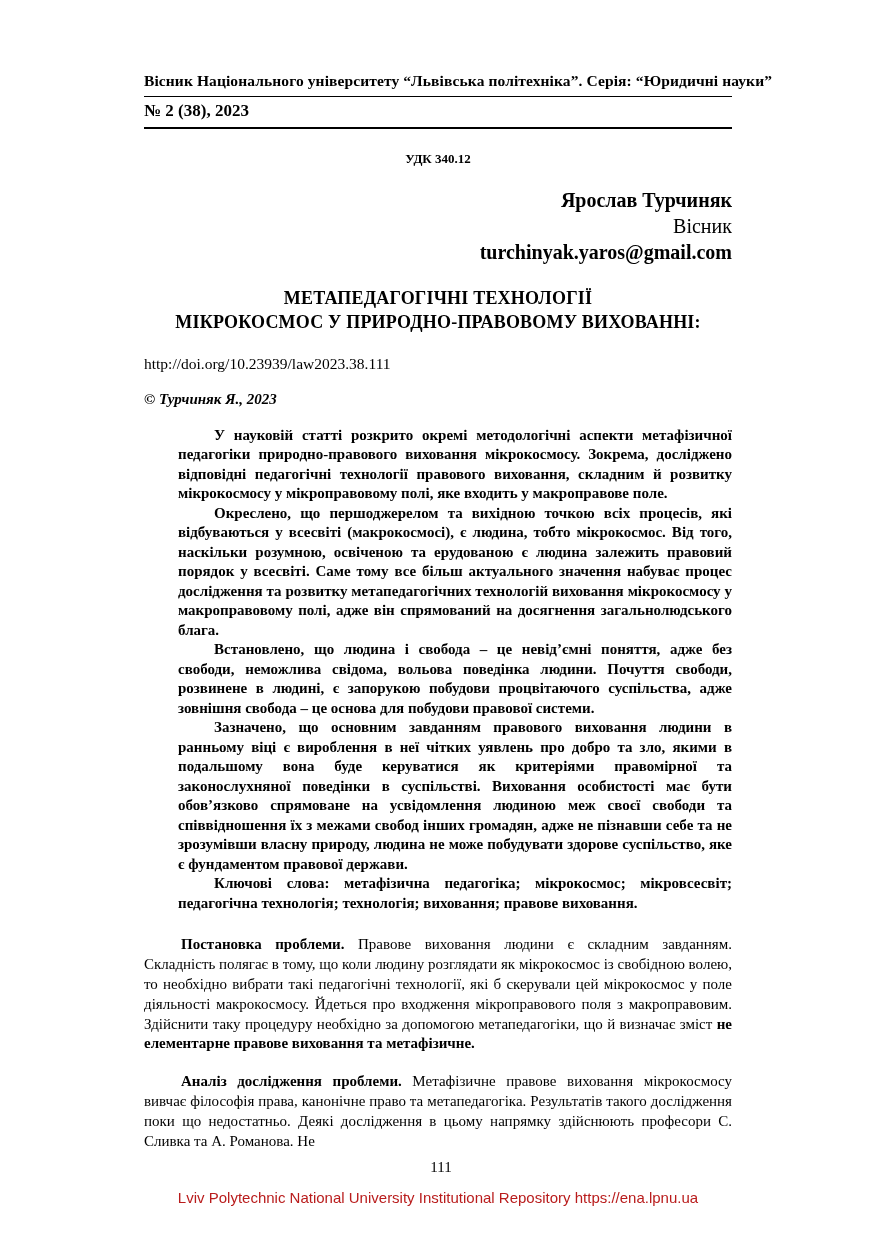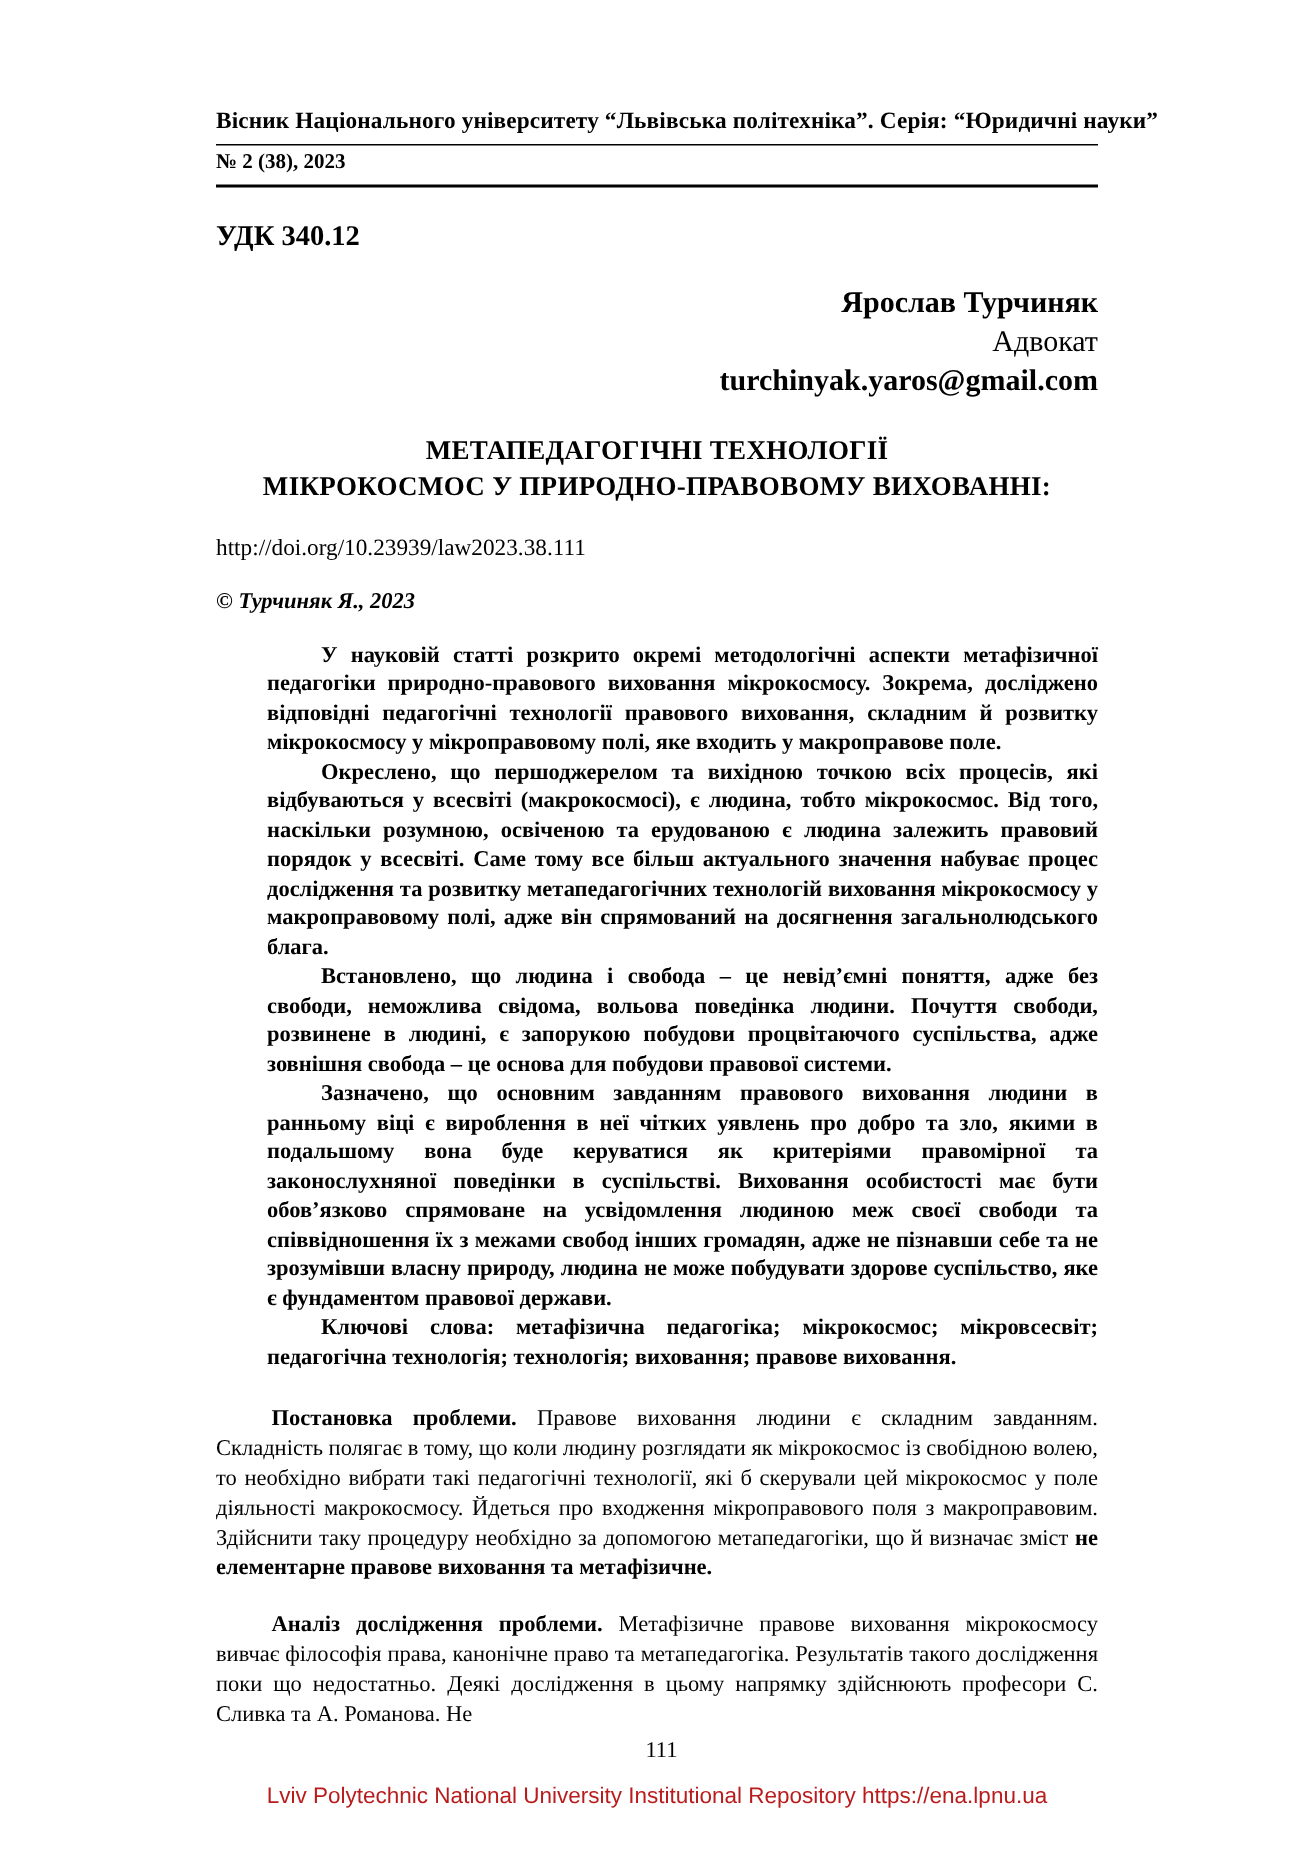--- a/index.html
+++ b/index.html
@@ -13,24 +13,24 @@
     padding: 72px 78px 0 78px;
     overflow: hidden;
   }
   
   .journal-title {
     font-weight: bold; font-size: 15.5px; text-align: center;
     white-space: nowrap; letter-spacing: 0.1px;
   }
   .rule { height: 0; }
   .rule-top { border-top: 1.5px solid #000; margin-top: 6px; }
-  .issue { font-weight: bold; font-size: 14px; padding: 4px 0 6px 0; }
+  .issue { font-weight: bold; font-size: 17px; padding: 4px 0 6px 0; }
   .rule-bottom { border-top: 2.5px solid #000; }
   
-  .udk { text-align: left; font-weight: bold; font-size: 19px; margin-top: 22px; }
+  .udk { text-align: center; font-weight: bold; font-size: 13px; margin-top: 22px; }
   .author-block { text-align: right; margin-top: 20px; font-size: 20px; line-height: 1.3; }
   .author-name { font-weight: bold; }
   .author-role { font-weight: normal; }
   .author-email { font-weight: bold; }
   .article-title {
     margin: 22px 0 0 0; text-align: center;
     font-size: 18px; font-weight: bold; line-height: 1.33; letter-spacing: 0.2px;
   }
   .title-line { display: block; }
   .doi { margin-top: 20px; font-size: 15.5px; }
@@ -70,21 +70,21 @@
     <div class="journal-title">Вісник Національного університету “Львівська політехніка”. Серія: “Юридичні науки”</div>
     <div class="rule rule-top"></div>
     <div class="issue">№ 2 (38), 2023</div>
     <div class="rule rule-bottom"></div>
   </header>
 
   <div class="udk">УДК 340.12</div>
 
   <div class="author-block">
     <div class="author-name">Ярослав Турчиняк</div>
-    <div class="author-role">Адвокат</div>
+    <div class="author-role">Вісник</div>
     <div class="author-email">turchinyak.yaros@gmail.com</div>
   </div>
 
   <h1 class="article-title">
     <span class="title-line">МЕТАПЕДАГОГІЧНІ ТЕХНОЛОГІЇ</span>
     <span class="title-line">МІКРОКОСМОС У ПРИРОДНО-ПРАВОВОМУ ВИХОВАННІ:</span>
   </h1>
 
   <div class="doi">http://doi.org/10.23939/law2023.38.111</div>
 

